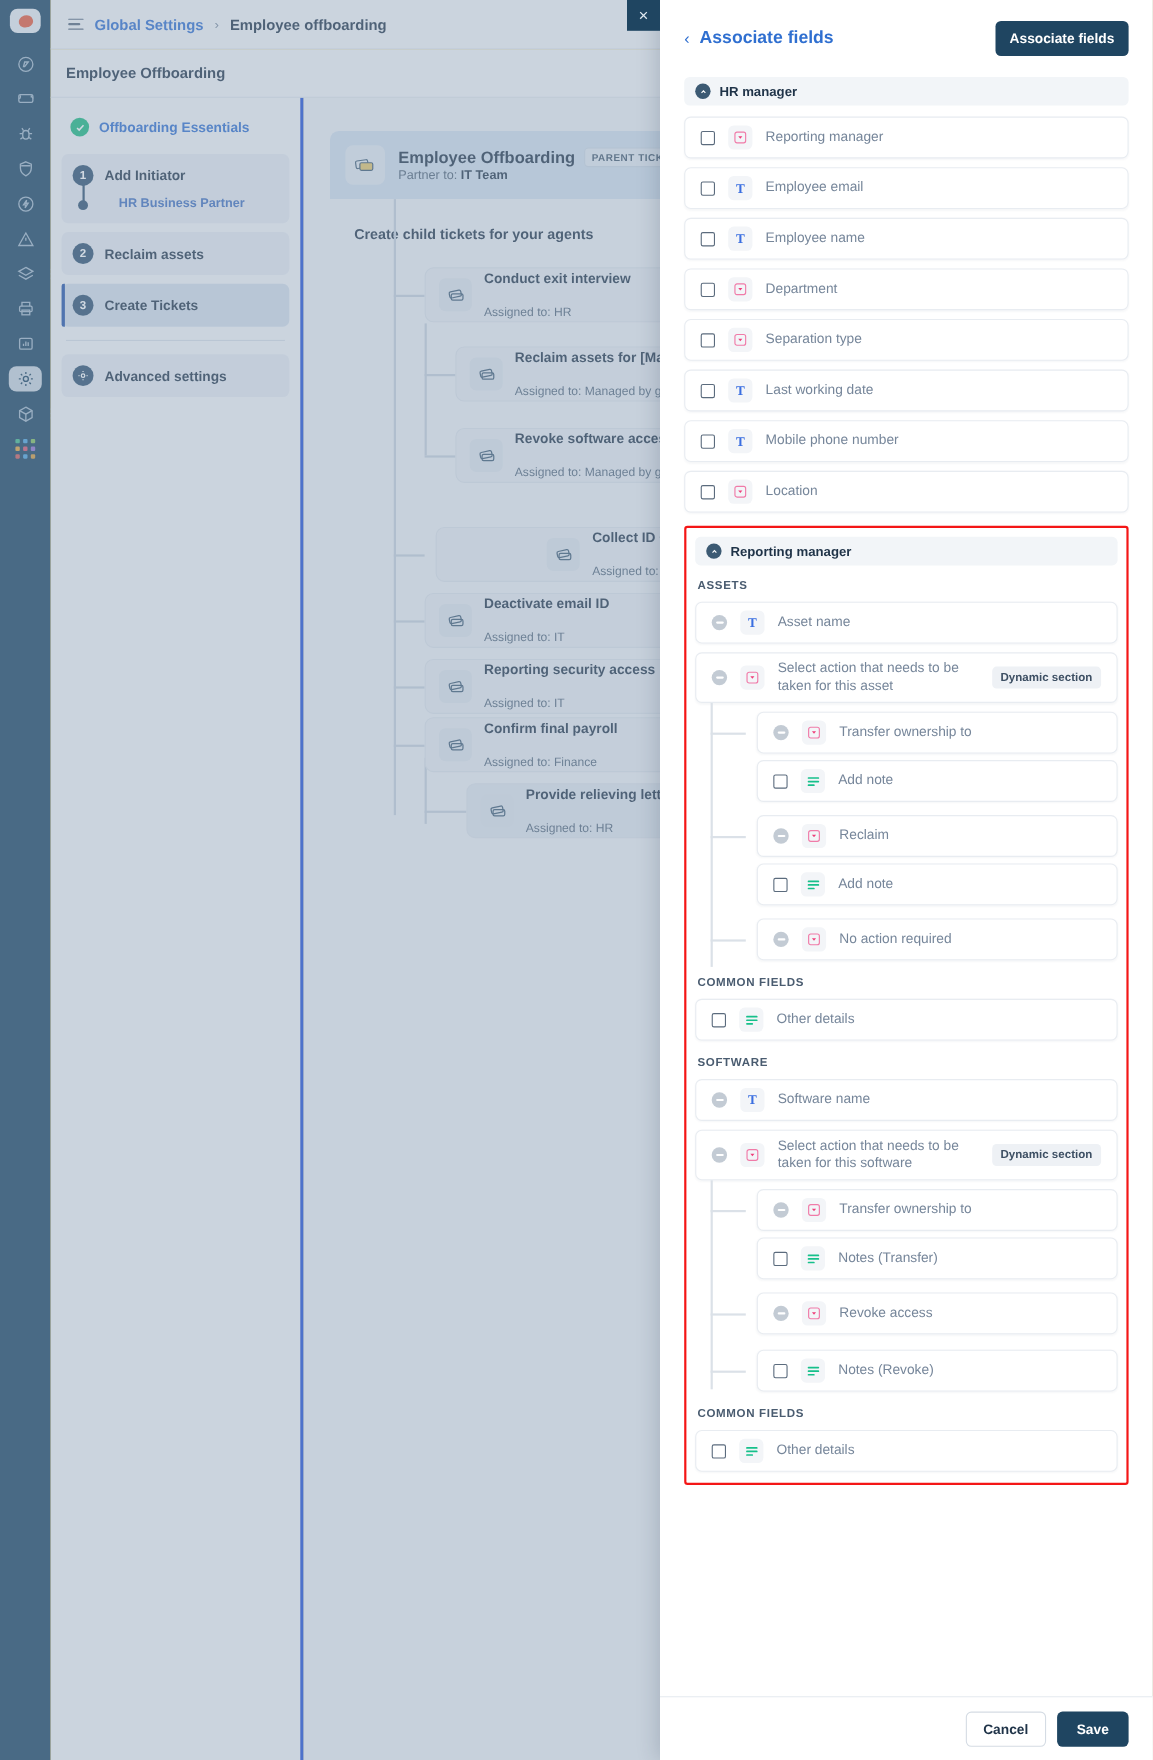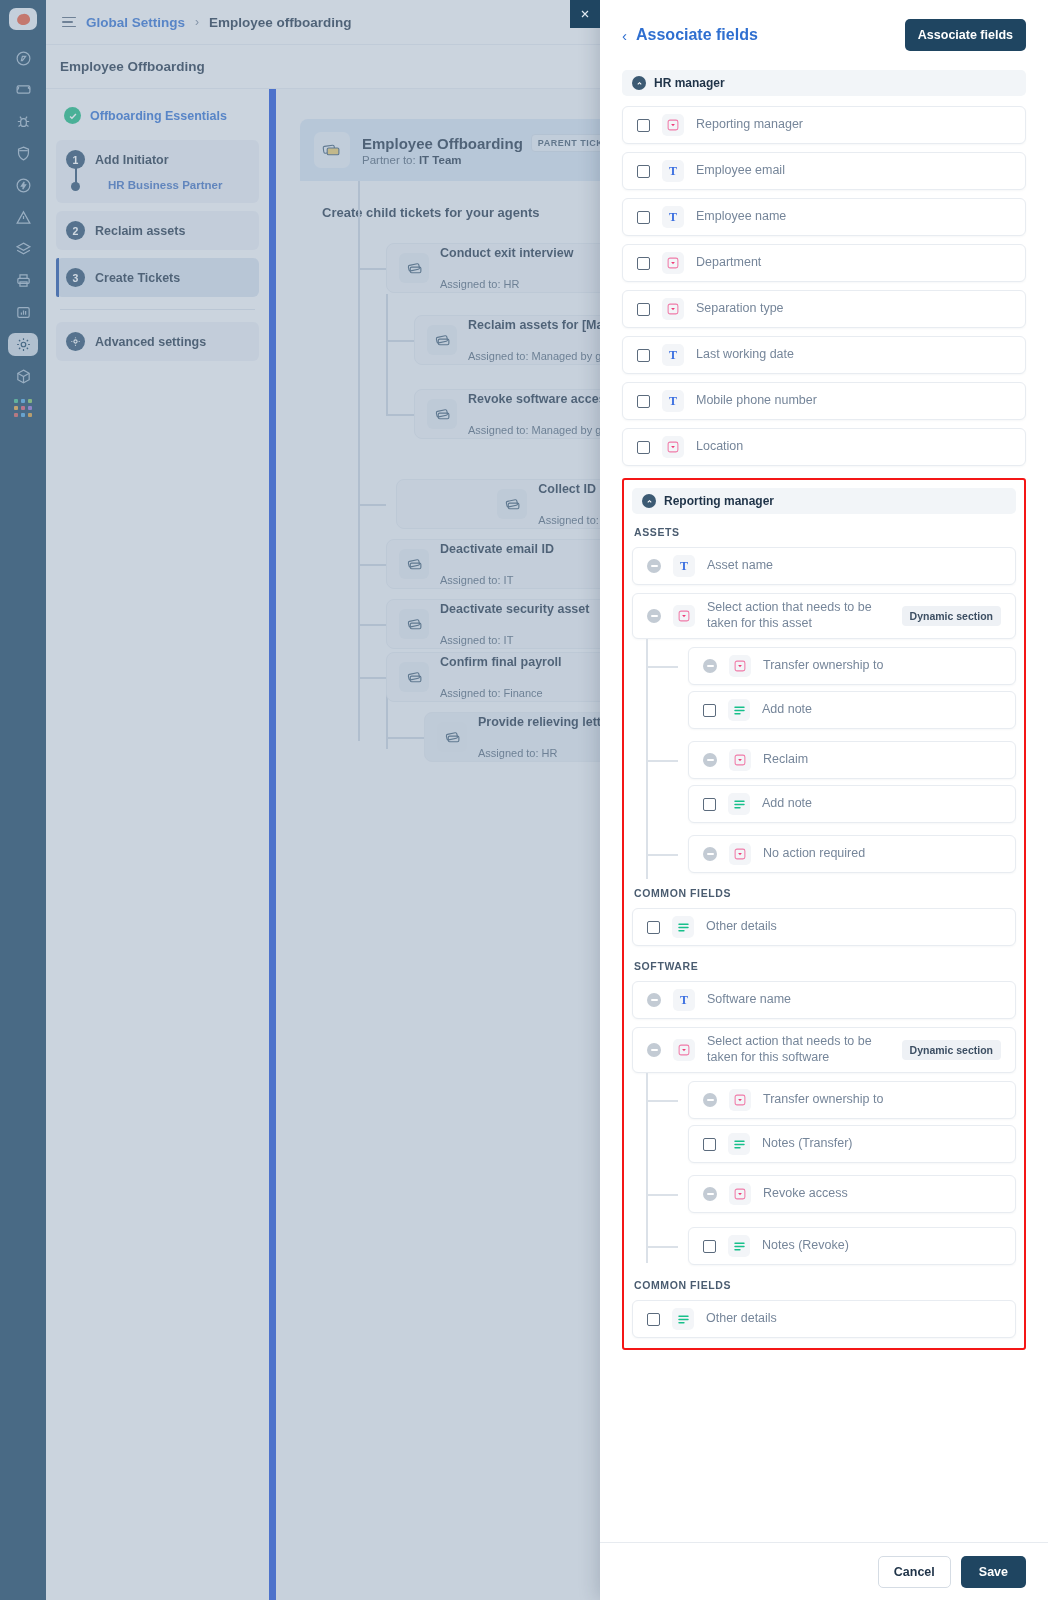--- a/index.html
+++ b/index.html
@@ -72,21 +72,21 @@
   .page-title {
     position:absolute; left:46px; top:45px; right:0; height:44px;
     background:#f4f6f9; display:flex; align-items:center; padding-left:14px;
     color:#1f3348; font-size:13.5px; font-weight:700;
     border-bottom:1px solid #e2e7ee;
   }
 
   
   .steps {
     position:absolute; left:46px; top:89px; width:230px; bottom:0;
-    background:#f4f6f9; border-right:7px solid #1d4ed8; padding:12px 10px;
+    background:#f4f6f9; border-right:3px solid #1d4ed8; padding:12px 10px;
   }
   .step-essential { display:flex; align-items:center; gap:9px; padding:6px 8px; margin-bottom:10px; }
   .step-essential .chk {
     width:17px; height:17px; border-radius:50%; background:#17b97e;
     display:flex; align-items:center; justify-content:center;
   }
   .step-essential .chk svg { width:10px; height:10px; }
   .step-essential span { color:#2f6fd0; font-size:12.5px; font-weight:700; }
   .step {
     display:flex; align-items:center; gap:10px;
@@ -510,21 +510,21 @@
       </div>
 
       <div class="tcard" style="left:110px; top:510px; width:350px;">
         <span class="tk-icon">
           <svg viewBox="0 0 24 24" fill="none" stroke="#3c5a73" stroke-width="1.6">
               <rect x="3" y="8" width="15" height="8" rx="2" transform="rotate(-12 3 8)"></rect>
               <rect x="6" y="10" width="15" height="8" rx="2"></rect>
             </svg>
         </span>
         <div>
-          <div class="t1">Deactivate security asset</div>
+          <div class="t1">Reporting security access</div>
           <div class="t2">Assigned to: IT</div>
         </div>
       </div>
 
       <div class="tcard" style="left:110px; top:563px; width:350px;">
         <span class="tk-icon">
           <svg viewBox="0 0 24 24" fill="none" stroke="#3c5a73" stroke-width="1.6">
               <rect x="3" y="8" width="15" height="8" rx="2" transform="rotate(-12 3 8)"></rect>
               <rect x="6" y="10" width="15" height="8" rx="2"></rect>
             </svg>

